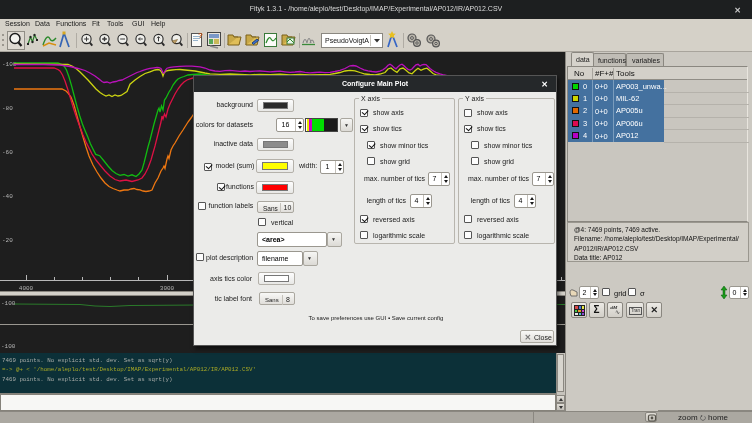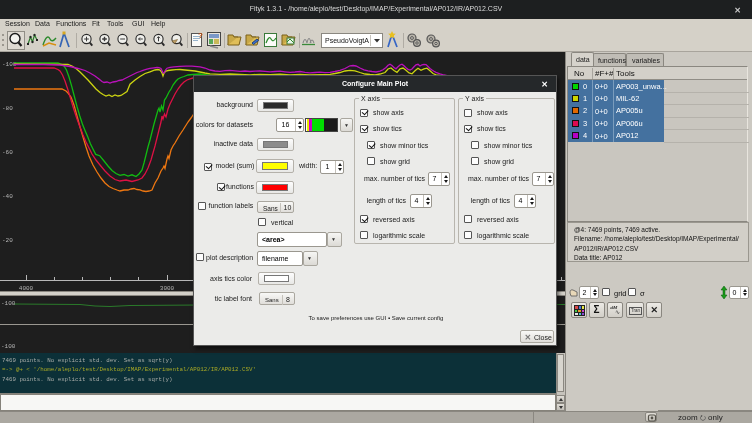--- a/index.html
+++ b/index.html
@@ -386,21 +386,21 @@
 
 <div class="abs" style="left:658px; top:410px; width:94px; height:1px; background:#8a8780;"></div>
 <div class="abs" style="left:645px; top:412px; width:12px; height:10px; background:linear-gradient(#e2dfd8,#c6c3bc); border:1px solid #8a8780; border-radius:2px;">
     <svg width="10" height="8" viewBox="0 0 10 8" style="position:absolute; left:0.5px; top:0.5px;">
       <rect x="1.5" y="1" width="7" height="6" rx="1.5" fill="none" stroke="#55524a" stroke-width="1.2"></rect>
       <circle cx="5" cy="4" r="1.4" fill="#55524a"></circle>
     </svg>
   </div>
 <div class="abs" style="left:678px; top:413px; font-size:8px; color:#222;">zoom</div>
 <div class="abs" style="left:700px; top:413px; font-size:7px; color:#444;">⭮</div>
-<div class="abs" style="left:708px; top:413px; font-size:8px; color:#222;">only</div>
+<div class="abs" style="left:708px; top:413px; font-size:8px; color:#222;">home</div>
 <div class="abs" style="left:533px; top:412px; width:1px; height:11px; background:#8a8780;"></div>
 
 <div class="abs" id="dialog">
   <div id="dlgtitle">
       <div class="c">Configure Main Plot</div>
       <div class="x">✕</div>
     </div>
 
   <div class="dlbl rlbl" style="left:0; width:59px; top:25px;">background</div>
   <div class="dlbl rlbl" style="left:0; width:59px; top:45px;">colors for datasets</div>

